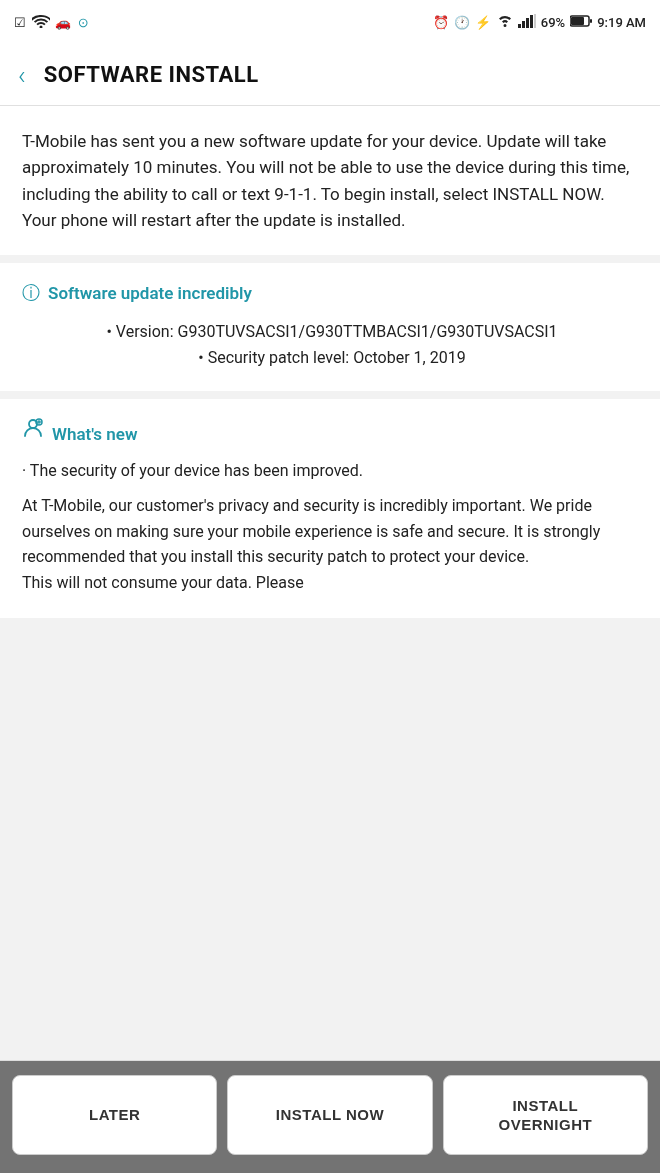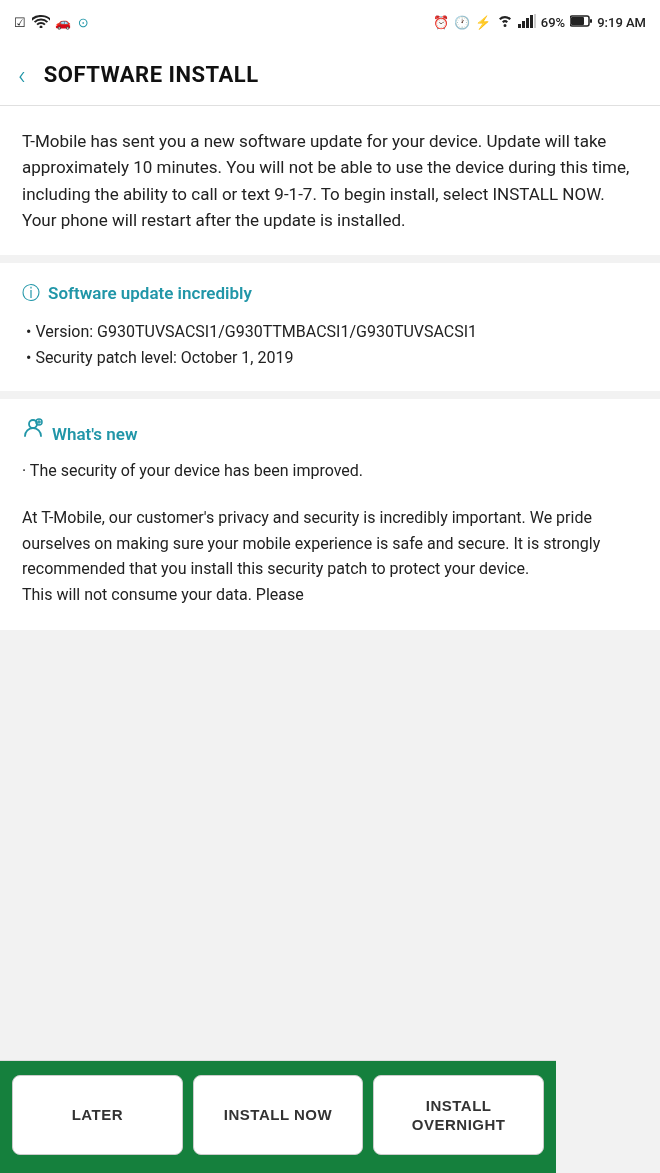--- a/index.html
+++ b/index.html
@@ -100,20 +100,21 @@
       font-size: 18px;
     }
     .section-header-label {
       color: #2196a8;
       font-size: 17px;
       font-weight: 600;
     }
     .info-list {
       list-style: none;
       padding: 0;
+      text-align: center;
     }
     .info-list li {
       font-size: 16px;
       color: #222;
       line-height: 1.6;
       padding-left: 4px;
     }
     .info-list li::before {
       content: '• ';
     }
@@ -136,34 +137,34 @@
     }
     .whatsnew-label {
       color: #2196a8;
       font-size: 17px;
       font-weight: 600;
     }
     .whatsnew-text {
       font-size: 16px;
       color: #222;
       line-height: 1.6;
-      margin-bottom: 22px;
+      margin-bottom: 10px;
     }
     .privacy-text {
       font-size: 16px;
       color: #222;
       line-height: 1.6;
     }
 
     
     .bottom-buttons {
       position: fixed;
       bottom: 0;
-      width: 556px;
-      background: #15803d;
+      width: 660px;
+      background: #737373;
       display: flex;
       align-items: center;
       justify-content: space-around;
       padding: 14px 12px 18px 12px;
       border-top: 1px solid #ddd;
       gap: 10px;
     }
     .btn {
       flex: 1;
       background: #fff;
@@ -234,21 +235,21 @@
 </div>
 
 <div class="header">
   <span class="back-btn">‹</span>
   <span class="header-title">SOFTWARE INSTALL</span>
 </div>
 
 <div class="content">
 
   <div class="intro-section">
-    <p class="intro-text">T-Mobile has sent you a new software update for your device. Update will take approximately 10 minutes. You will not be able to use the device during this time, including the ability to call or text 9-1-7. To begin install, select INSTALL NOW. Your phone will restart after the update is installed.</p>
+    <p class="intro-text">T-Mobile has sent you a new software update for your device. Update will take approximately 10 minutes. You will not be able to use the device during this time, including the ability to call or text 9-1-1. To begin install, select INSTALL NOW. Your phone will restart after the update is installed.</p>
   </div>
 
   <div class="info-section">
     <div class="section-header">
       <span class="section-header-icon">ⓘ</span>
       <span class="section-header-label">Software update incredibly</span>
     </div>
     <ul class="info-list">
       <li>Version: G930TUVSACSI1/G930TTMBACSI1/G930TUVSACSI1</li>
       <li>Security patch level: October 1, 2019</li>

